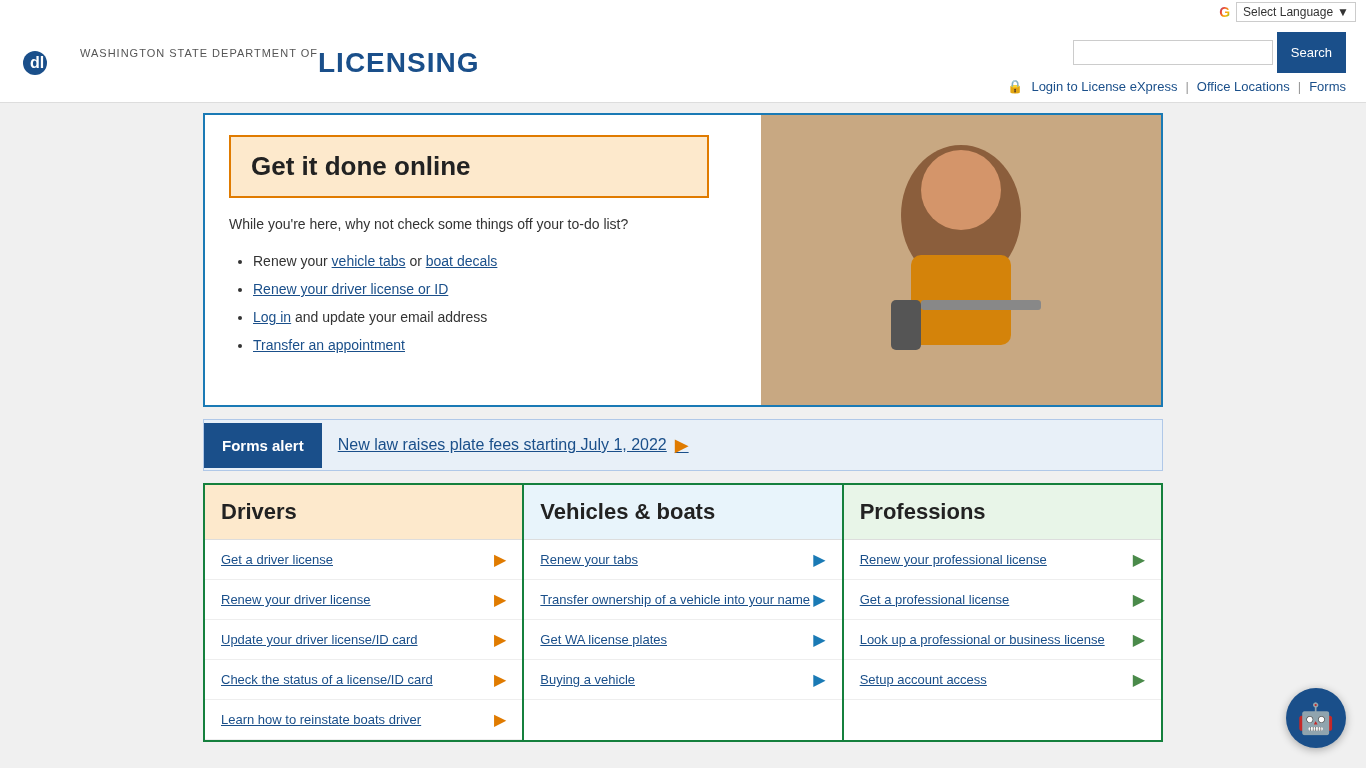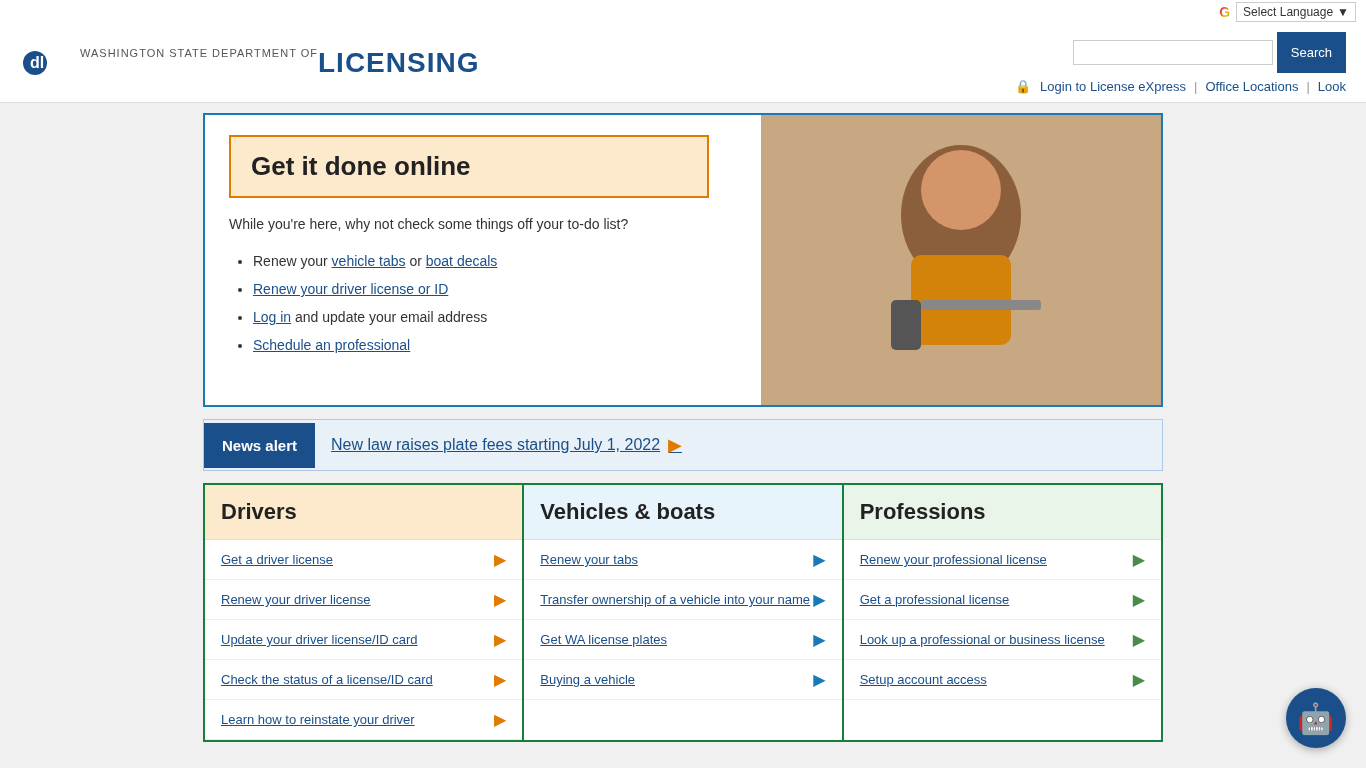--- a/index.html
+++ b/index.html
@@ -344,57 +344,57 @@
       <div class="search-row">
         <input class="search-input" type="text" placeholder="" style="">
         <button class="search-btn">Search</button>
       </div>
       <div class="nav-links">
         <span class="lock-icon">🔒</span>
         <a>Login to License eXpress</a>
         <span class="nav-sep">|</span>
         <a>Office Locations</a>
         <span class="nav-sep">|</span>
-        <a>Look</a>
+        <a>Forms</a>
       </div>
     </div>
   </div>
 
   <div class="main-content">
 
     <div class="hero-box">
       <div class="hero-left">
         <div class="hero-title-box">
           <h1>Get it done online</h1>
         </div>
         <p class="hero-desc">While you're here, why not check some things off your to-do list?</p>
         <ul class="hero-list">
           <li>Renew your <a>vehicle tabs</a> or <a>boat decals</a></li>
           <li><a>Renew your driver license or ID</a></li>
           <li><a>Log in</a> and update your email address</li>
-          <li><a>Schedule an professional</a></li>
+          <li><a>Transfer an appointment</a></li>
         </ul>
       </div>
       <div class="hero-image">
         <div class="hero-image-placeholder">
 
           <svg width="100%" height="290" viewBox="0 0 400 290" xmlns="http://www.w3.org/2000/svg">
             <rect width="400" height="290" fill="#c8a882"></rect>
             <ellipse cx="200" cy="100" rx="60" ry="70" fill="#8b5e3c"></ellipse>
             <circle cx="200" cy="75" r="40" fill="#d4956a"></circle>
             <rect x="150" y="140" width="100" height="90" rx="10" fill="#d4830a"></rect>
             <rect x="160" y="185" width="120" height="10" rx="3" fill="#888"></rect>
             <rect x="130" y="185" width="30" height="50" rx="5" fill="#555"></rect>
           </svg>
         </div>
       </div>
     </div>
 
     <div class="news-alert">
-      <div class="news-alert-label">News alert</div>
+      <div class="news-alert-label">Forms alert</div>
       <div class="news-alert-link">
         <a>New law raises plate fees starting July 1, 2022</a>
         <span class="news-arrow">▶</span>
       </div>
     </div>
 
     <div class="columns">
 
       <div class="col">
         <div class="col-header drivers">Drivers</div>
@@ -408,21 +408,21 @@
         </div>
         <div class="col-item">
           <a>Update your driver license/ID card</a>
           <span class="col-arrow-orange">▶</span>
         </div>
         <div class="col-item">
           <a>Check the status of a license/ID card</a>
           <span class="col-arrow-orange">▶</span>
         </div>
         <div class="col-item">
-          <a>Learn how to reinstate your driver</a>
+          <a>Learn how to reinstate boats driver</a>
           <span class="col-arrow-orange">▶</span>
         </div>
       </div>
 
       <div class="col">
         <div class="col-header vehicles">Vehicles &amp; boats</div>
         <div class="col-item">
           <a>Renew your tabs</a>
           <span class="col-arrow-blue">▶</span>
         </div>

